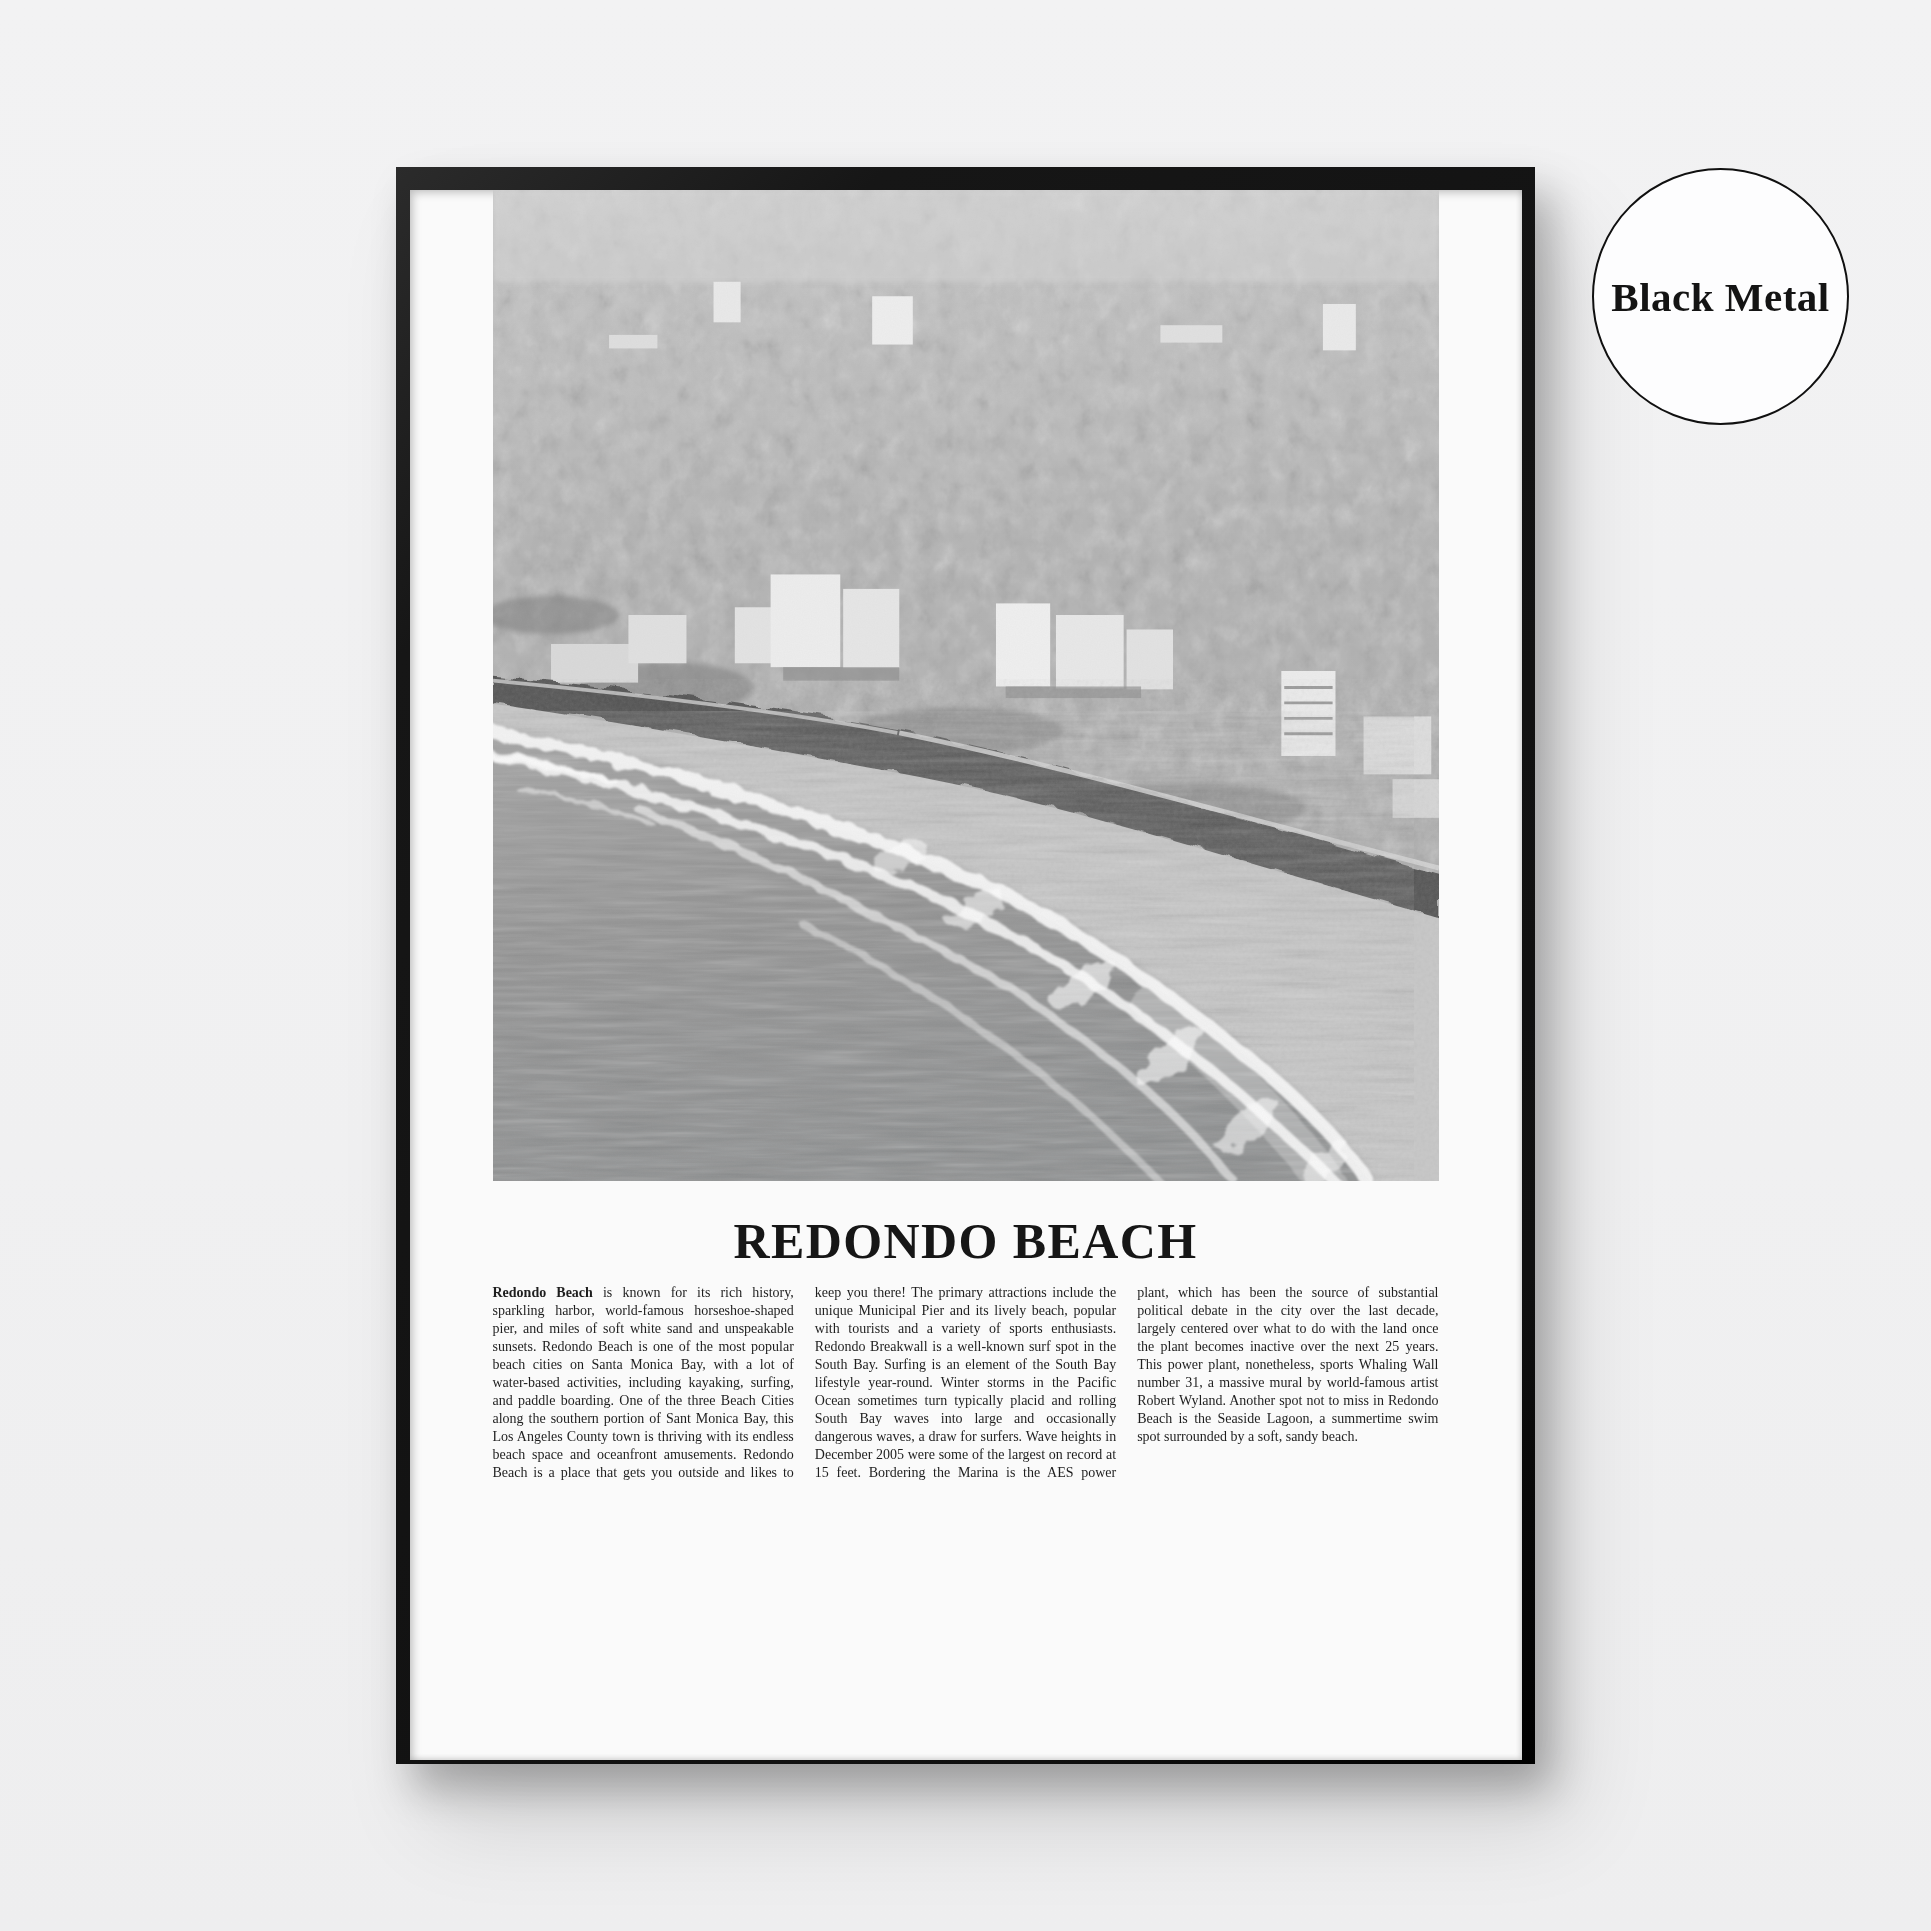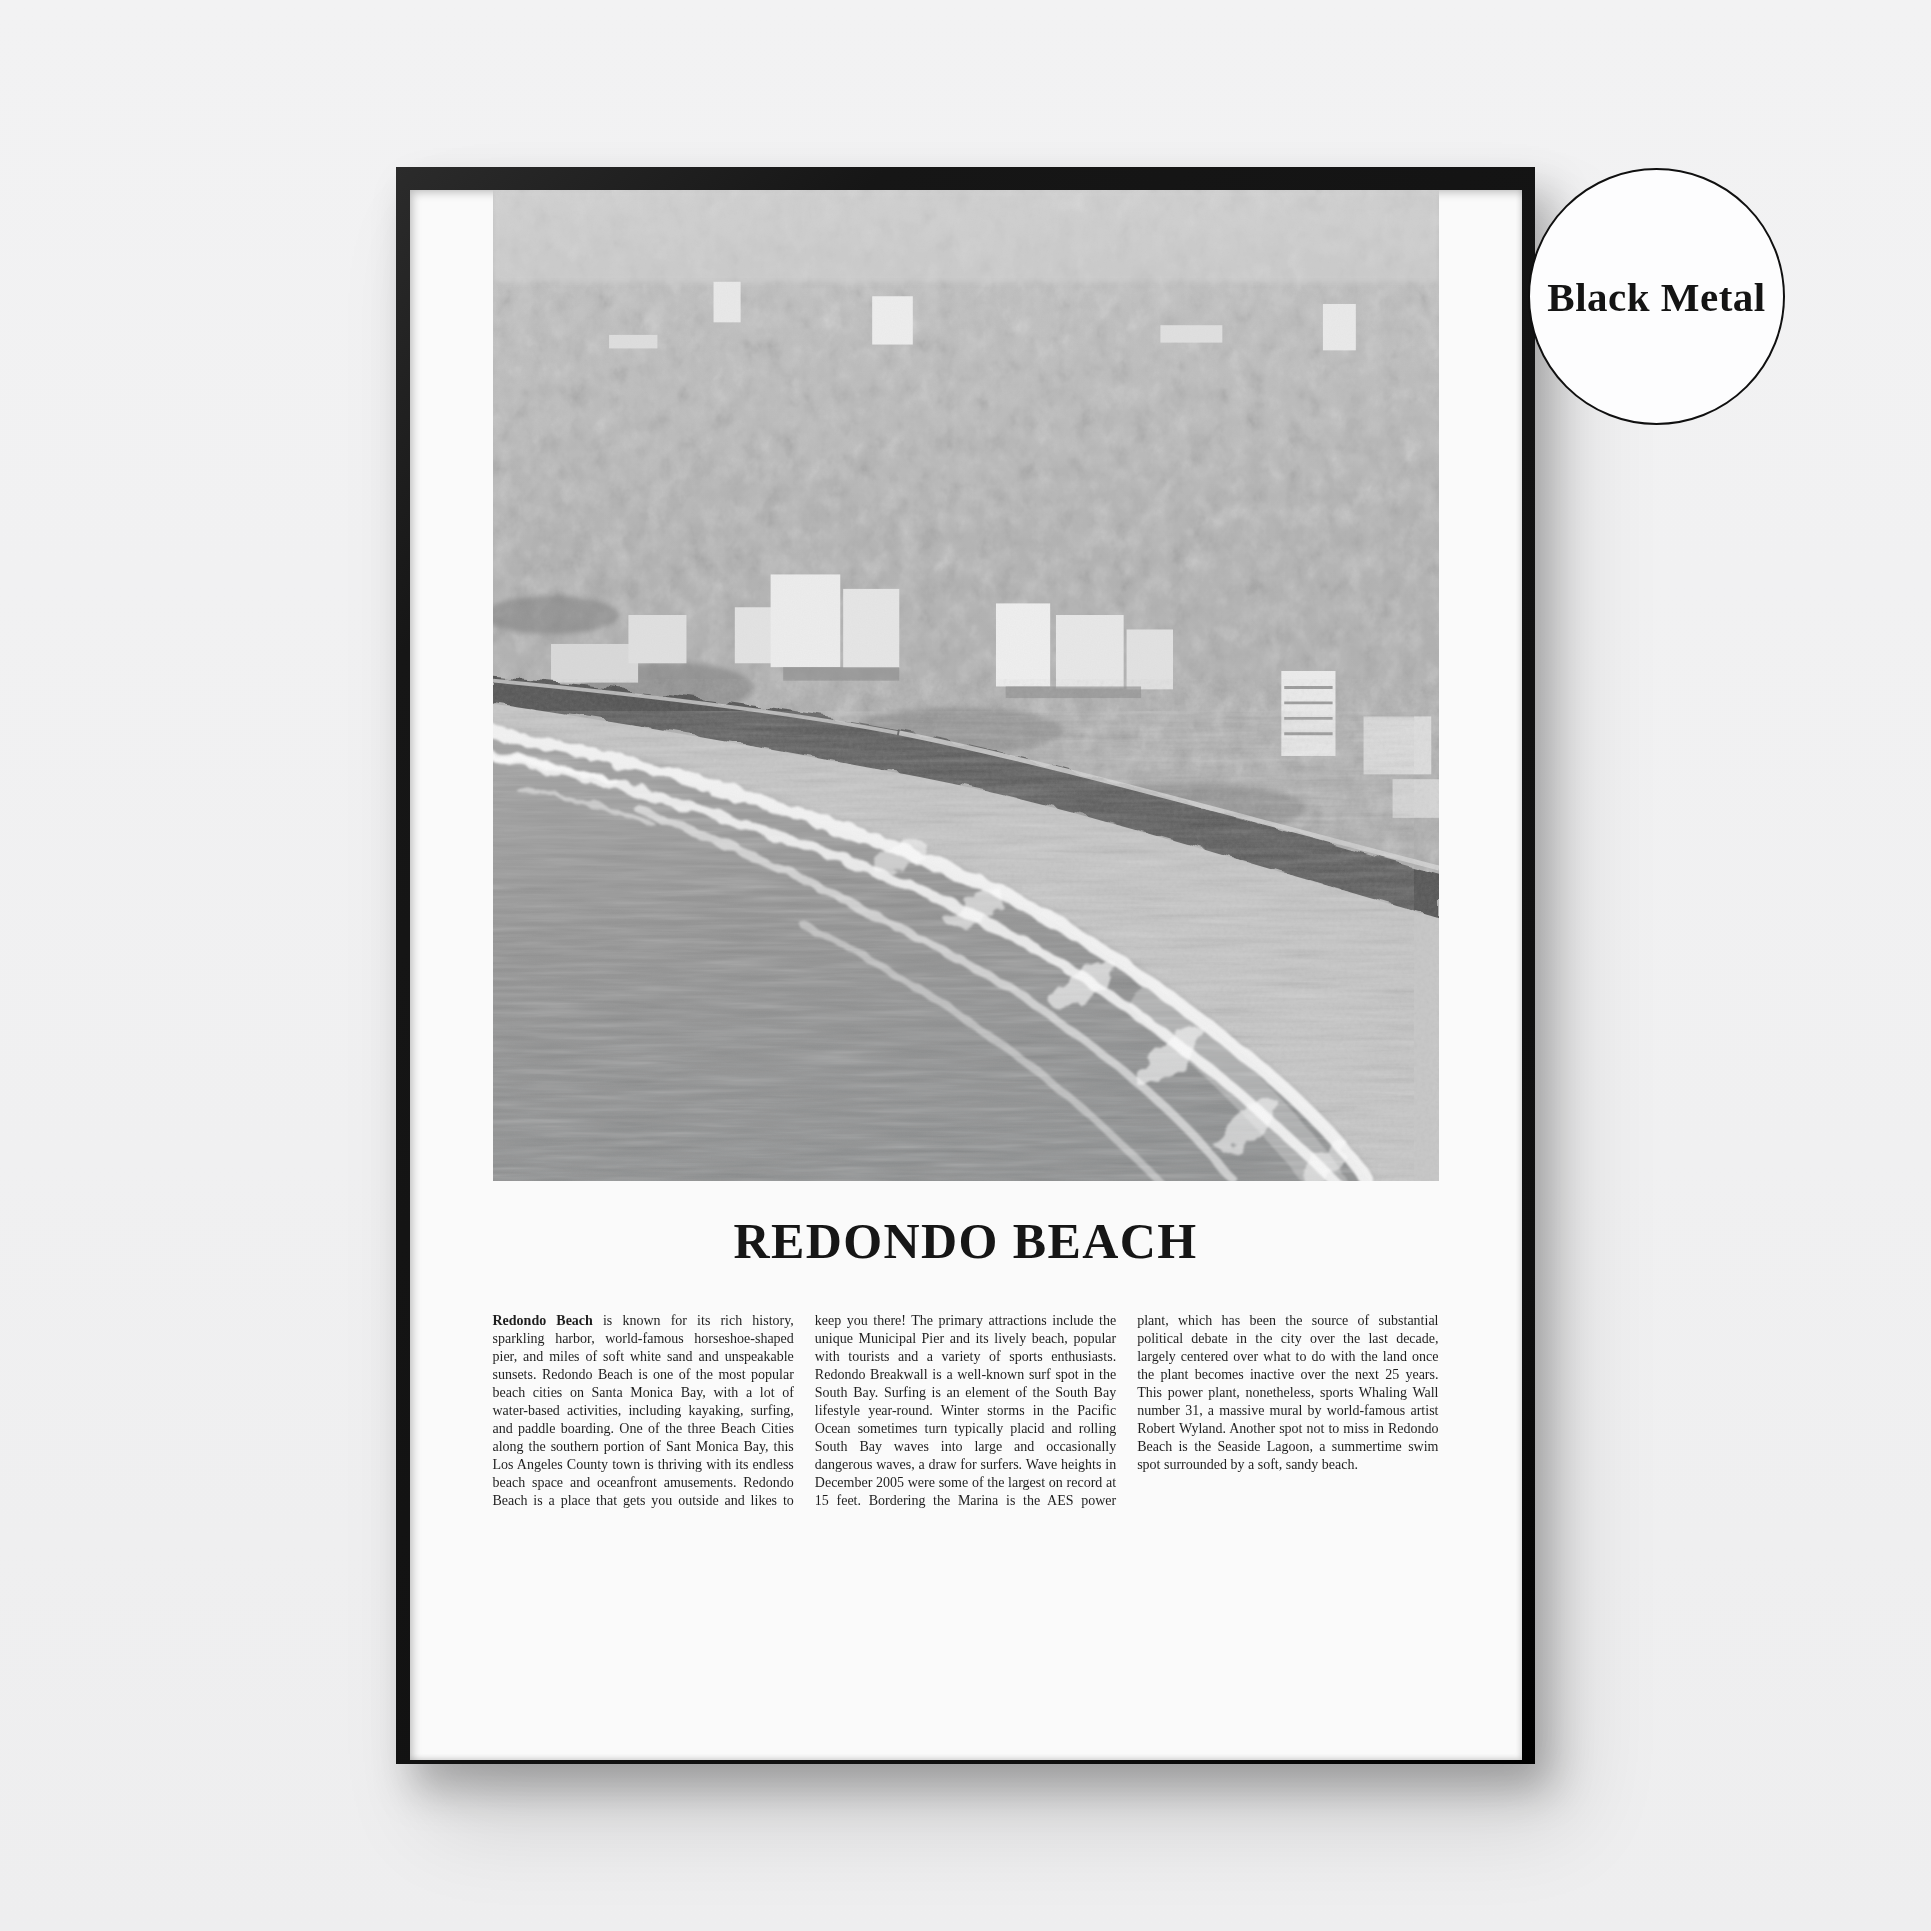--- a/index.html
+++ b/index.html
@@ -44,32 +44,32 @@
     background:#b3b3b3; overflow:hidden;
   }
   .photo svg { display:block; width:100%; height:100%; }
   .title {
     margin:35px 0 0 0;
     font-family:"Liberation Serif", serif;
     font-weight:700; font-size:50px; line-height:50px;
     letter-spacing:1.4px; text-align:center; color:#161616;
   }
   .article {
-    margin-top:46px;
+    margin-top:18px;
     column-count:3; column-gap:21px;
     text-align:justify;
     font-family:"Liberation Serif", serif;
     font-size:14px; line-height:18px; color:#1e1e1e;
   }
   .article p { margin:0; }
   .article .lead { font-weight:bold; }
 
   
   .badge {
-    position:absolute; left:1528px; top:168px;
+    position:absolute; left:1592px; top:168px;
     width:257px; height:257px; box-sizing:border-box;
     border:2.9px solid #101010; border-radius:50%;
     background:#fdfdfe;
     display:flex; align-items:center; justify-content:center;
   }
   .badge-label {
     font-family:"Liberation Serif", serif;
     font-weight:700; font-size:41px; color:#141414;
     letter-spacing:0.5px;
   }

